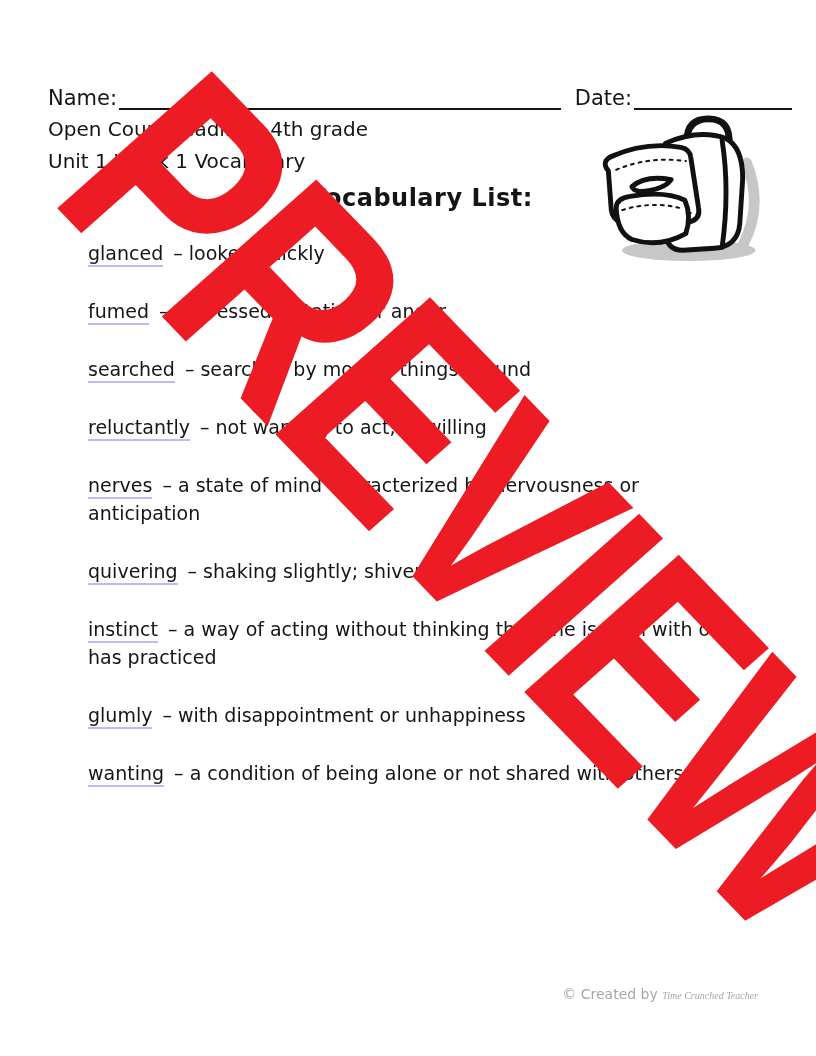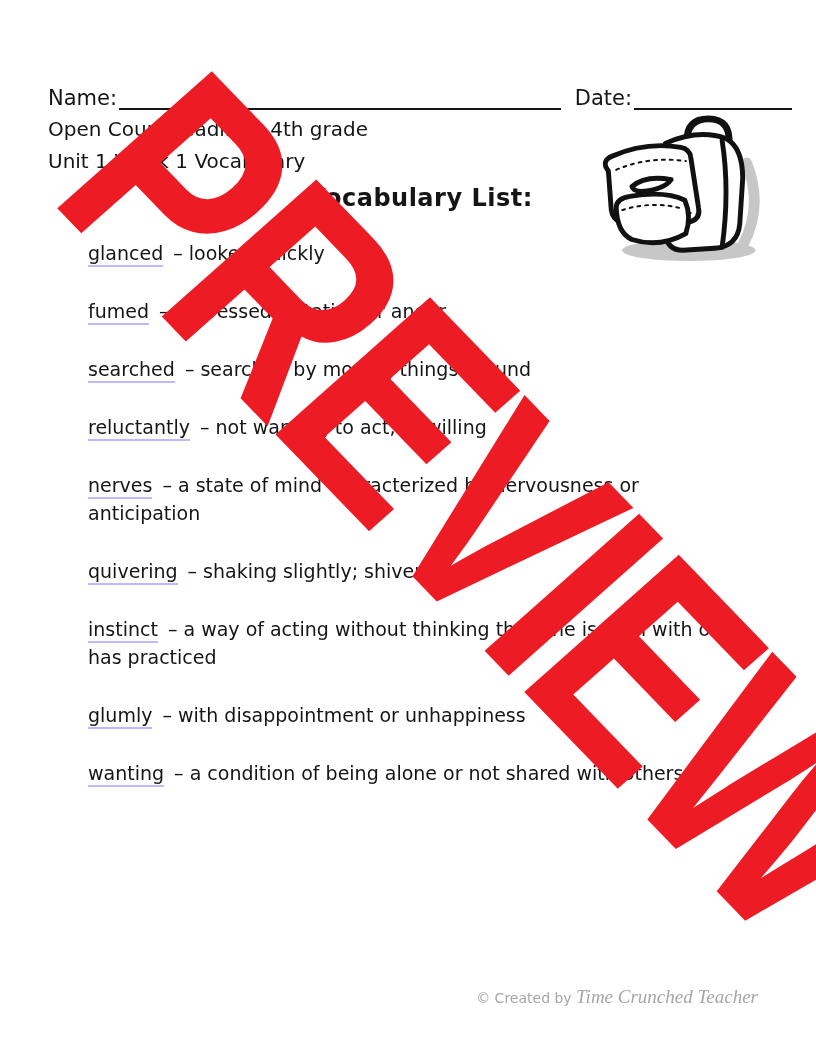--- a/index.html
+++ b/index.html
@@ -56,21 +56,21 @@
     pointer-events:none;
   }
   
   .footer{
     position:absolute;right:58px;top:986px;
     font-size:14px;color:#a6a6a6;z-index:2;
   }
   .footer .brand{
     font-family:"Liberation Serif","DejaVu Serif",serif;
     font-style:italic;
-    font-size:19px;
+    font-size:10px;
     text-align:right;
   }
 </style>
 </head>
 <body>
 
 <div class="content">
 
   <div class="name-row">
     <span class="hdr-label">Name:</span>

